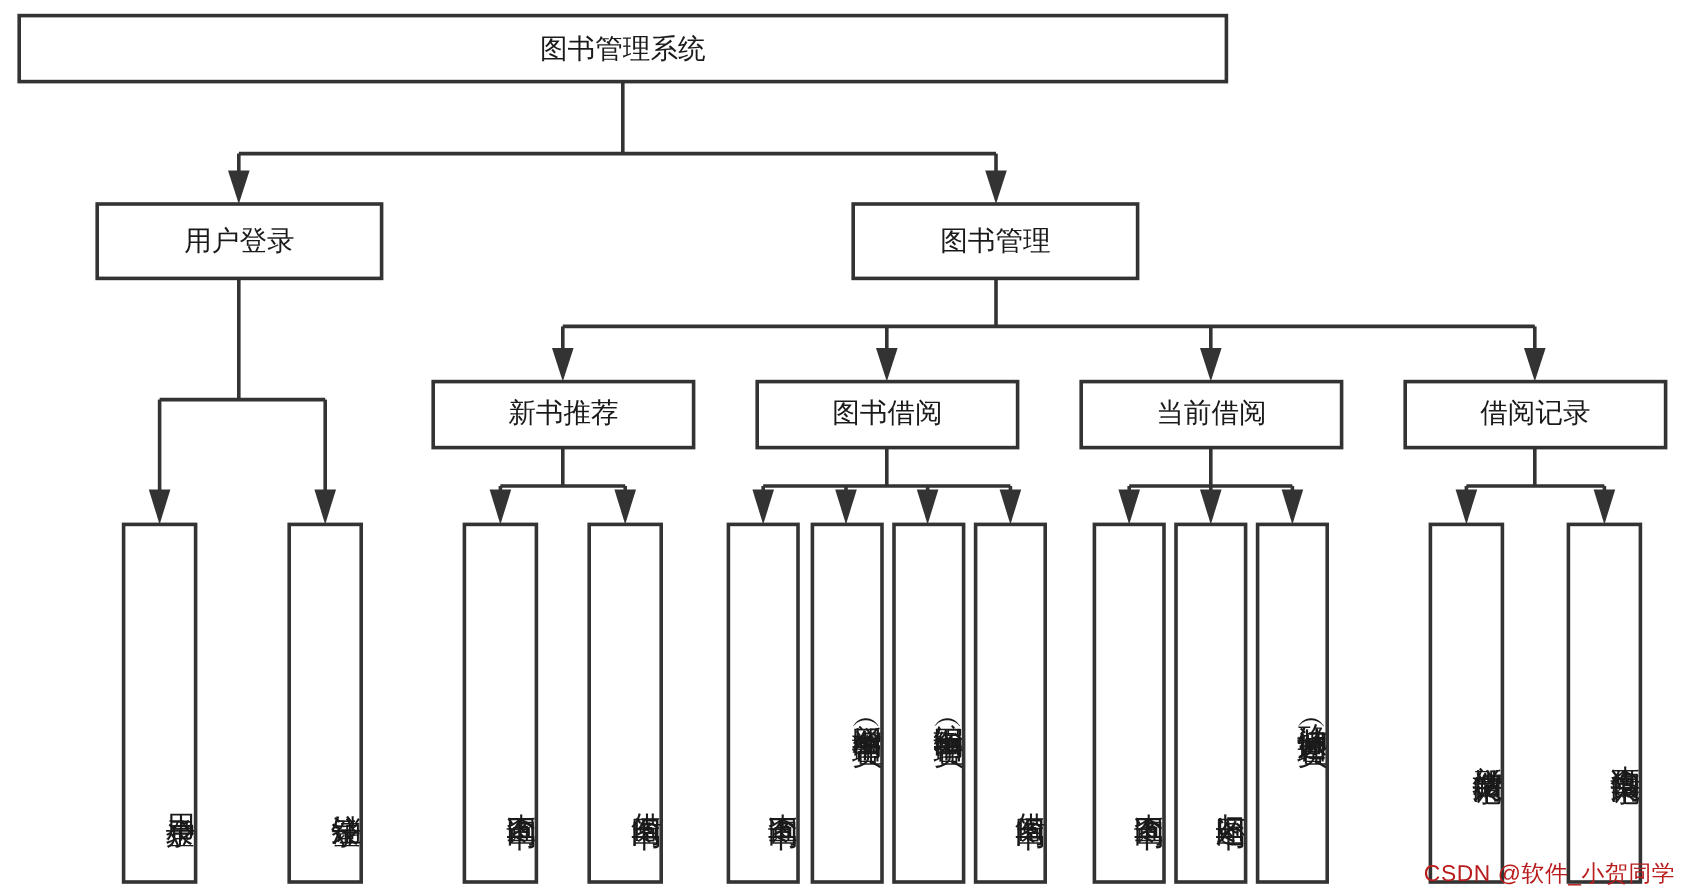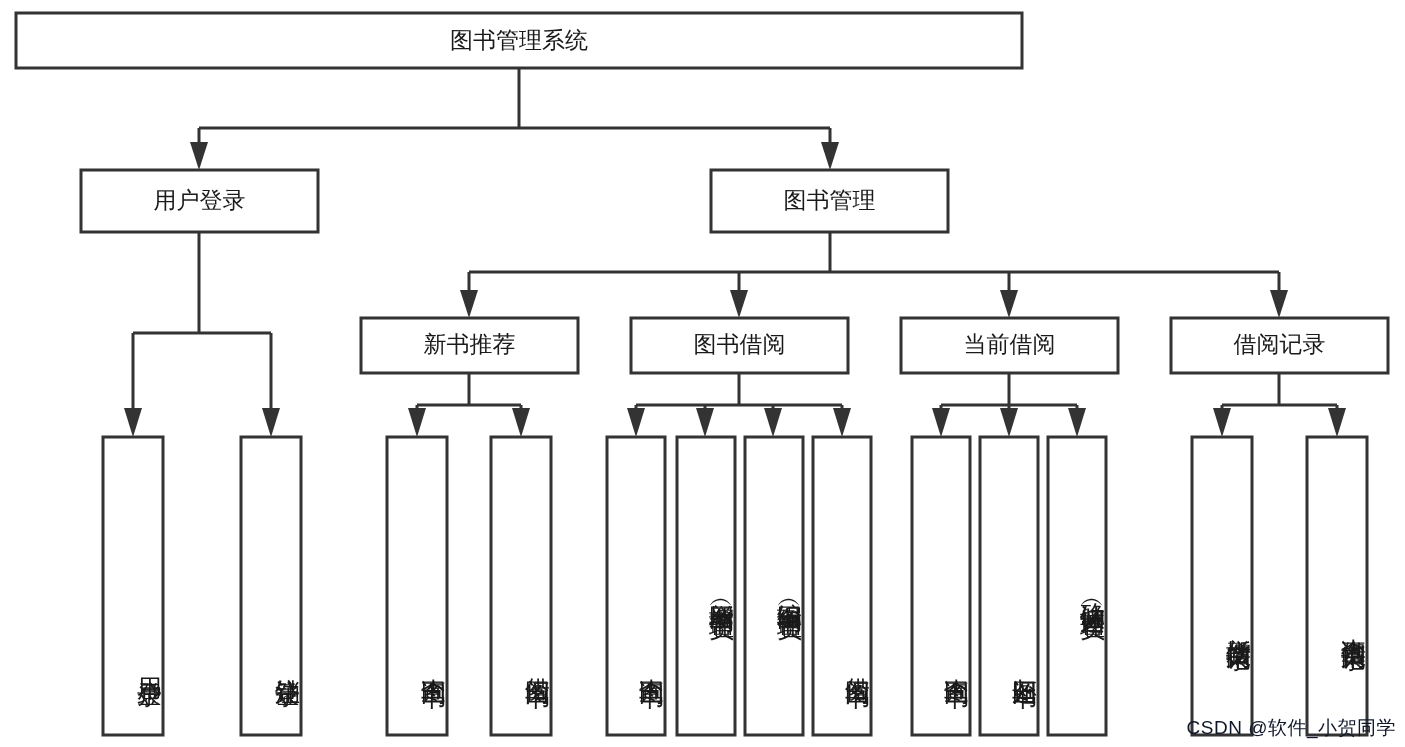--- a/index.html
+++ b/index.html
@@ -61,21 +61,21 @@
     justify-content: center;
     white-space: nowrap;
     pointer-events: none;
   }
   .watermark {
     position: absolute;
     right: 8px;
     bottom: 6px;
     font-family: "Liberation Sans", "DejaVu Sans", sans-serif;
     font-size: 19px;
-    color: #0f172a;
+    color: #b91c1c;
     white-space: nowrap;
     letter-spacing: 0.5px;
   }
 </style>
 </head>
 <body>
 
 <div id="diagram-root">
 
   <svg class="diagram-svg" viewBox="0 0 1405 747">

